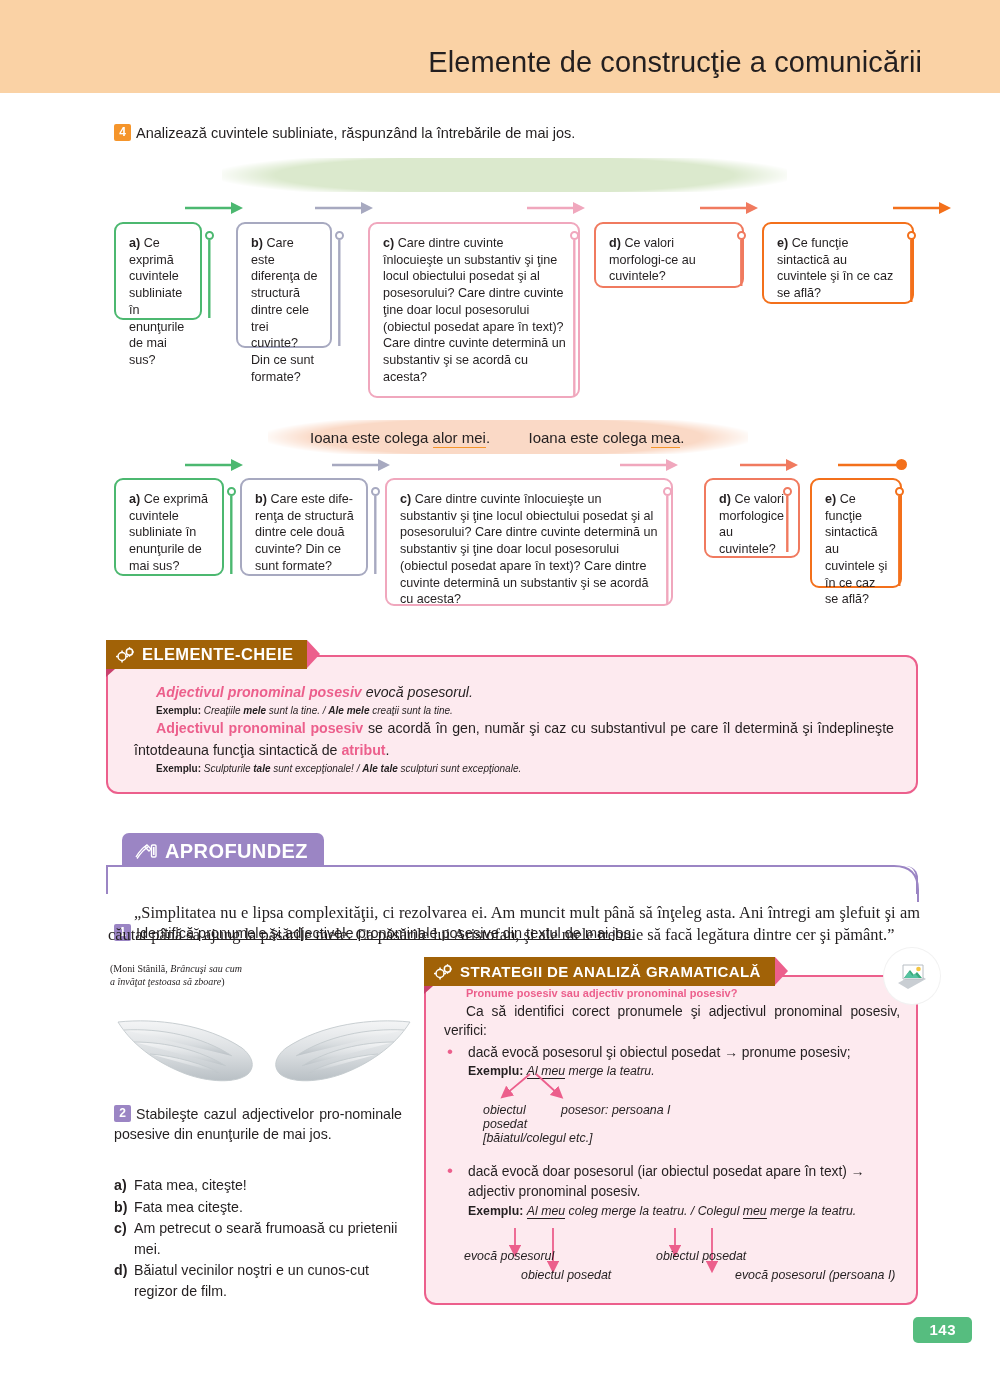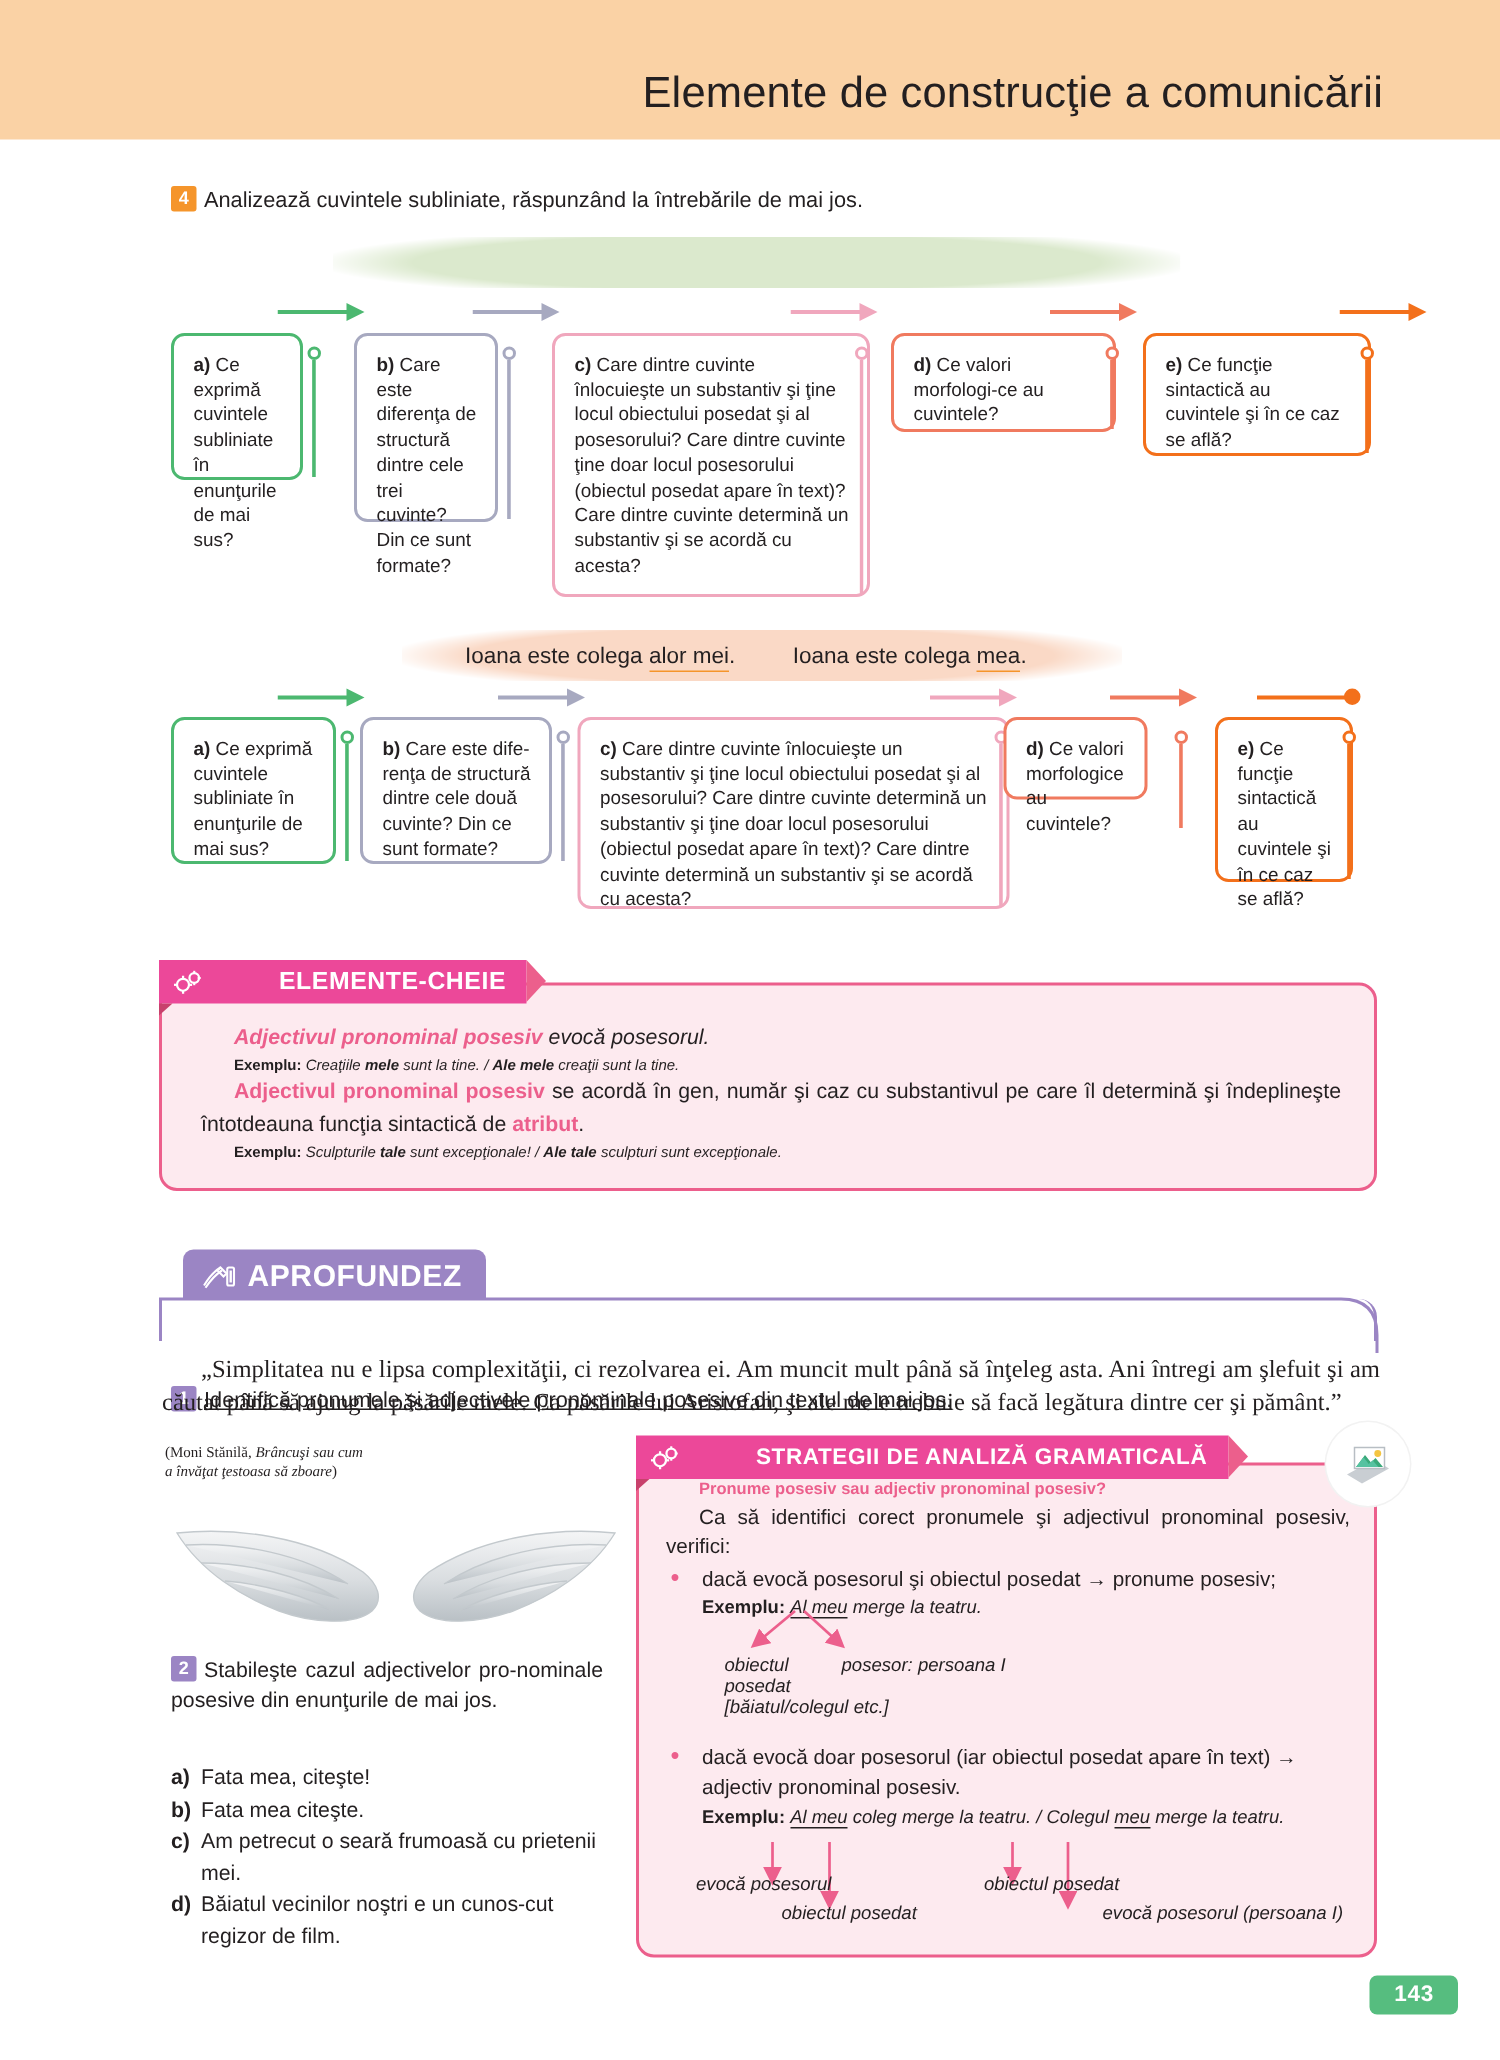--- a/index.html
+++ b/index.html
@@ -89,21 +89,21 @@
   .arrow{ position:absolute; }
 
   
   .tab{
     position:absolute; height:29px; display:flex; align-items:center;
     color:#fff; font-size:16.5px; font-weight:700; letter-spacing:.4px;
     padding:0 14px 0 10px;
   }
   .tab .tab-ico{ margin-right:7px; display:inline-flex; align-items:center;}
 
-  .tab-pink{ background:#ec4899;gap:44px; }
+  .tab-pink{ background:#a16207; }
   .tab-pink:after{
     content:""; position:absolute; right:-13px; top:0;
     border-top:14.5px solid transparent; border-bottom:14.5px solid transparent;
     border-left:13px solid #ec5f8c;
   }
   .tab-pink:before{
     content:""; position:absolute; left:0; bottom:-8px;
     border-left:9px solid #c8416c; border-bottom:8px solid transparent;
   }
   .tab-purple{
@@ -279,21 +279,21 @@
   </svg>
 
 <div class="flowbox fb-pink" style="left:385px; top:478px; width:288px; height:128px;">
   <b>c)</b><span> Care dintre cuvinte înlocuieşte un substantiv şi ţine locul obiectului posedat şi al posesorului? Care dintre cuvinte determină un substantiv şi ţine doar locul posesorului (obiectul posedat apare în text)? Care dintre cuvinte determină un substantiv şi se acordă cu acesta?</span>
 </div>
 <div class="dot pink" style="left:663px; top:487px;"></div>
 <svg style="position:absolute; left:666px; top:496px;" width="3" height="110">
     <path d="M1.3,0 L1.3,108" stroke="#f0a7bd" stroke-width="2.4"></path>
   </svg>
 
-<div class="flowbox fb-salmon" style="left:669px; top:478px; width:96px; height:55px;">
+<div class="flowbox fb-salmon" style="left:704px; top:478px; width:96px; height:80px;">
   <b>d)</b><span> Ce valori morfologice au cuvintele?</span>
 </div>
 <div class="dot salmon" style="left:783px; top:487px;"></div>
 <svg style="position:absolute; left:786px; top:496px;" width="3" height="58">
     <path d="M1.3,0 L1.3,56" stroke="#f07a5f" stroke-width="2.4"></path>
   </svg>
 
 <div class="flowbox fb-orange" style="left:810px; top:478px; width:92px; height:110px;">
   <b>e)</b><span> Ce funcţie sintactică au cuvintele şi în ce caz se află?</span>
 </div>

